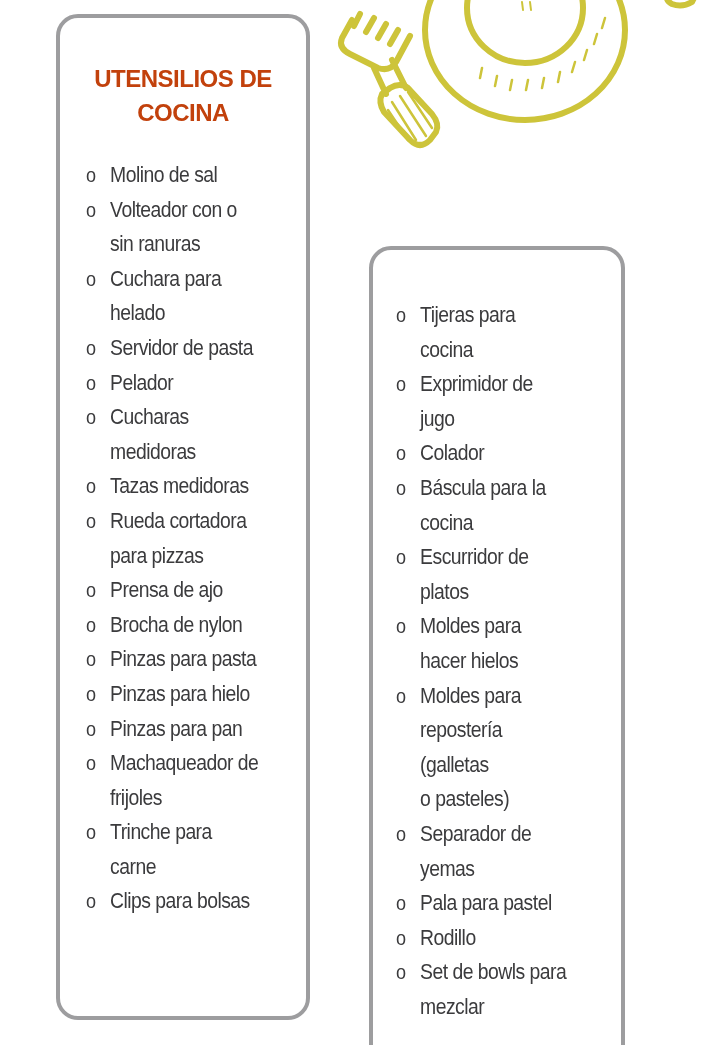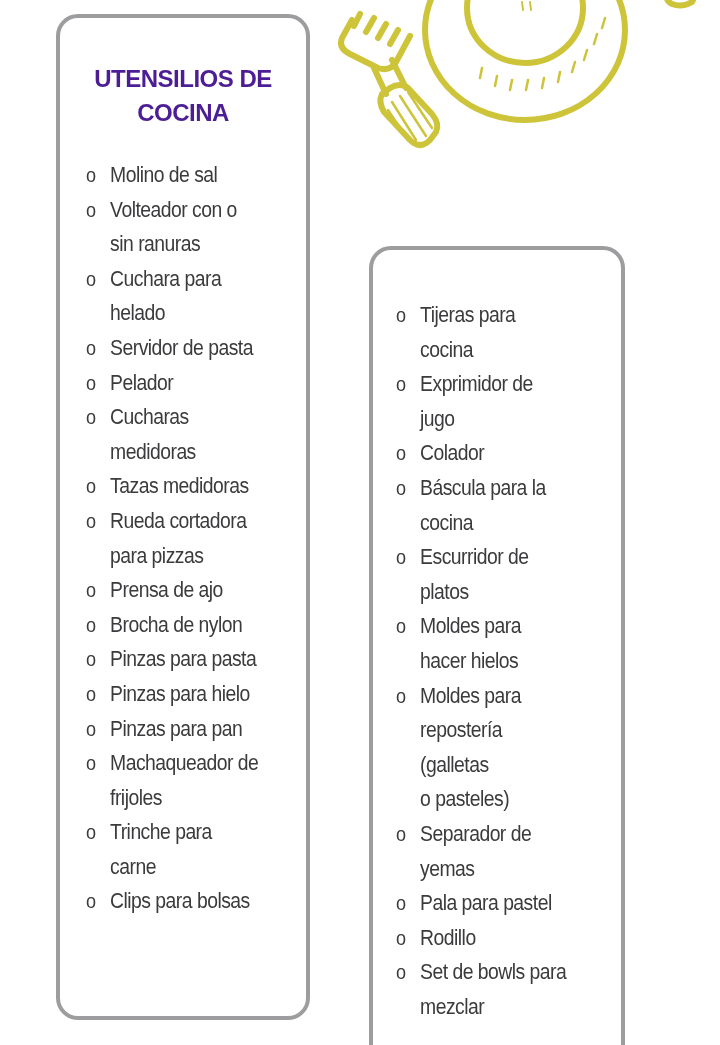--- a/index.html
+++ b/index.html
@@ -33,21 +33,21 @@
       top: 246px;
       width: 256px;
       height: 830px;
     }
     .title {
       position: absolute;
       left: 0;
       right: 0;
       top: 44px;
       text-align: center;
-      color: #4c1d95;
+      color: #c2410c;
       font-weight: bold;
       font-size: 24px;
       line-height: 34px;
       letter-spacing: -0.5px;
     }
     .title span { display: block; }
     ul.items {
       list-style: none;
       margin: 0;
       padding: 0;

